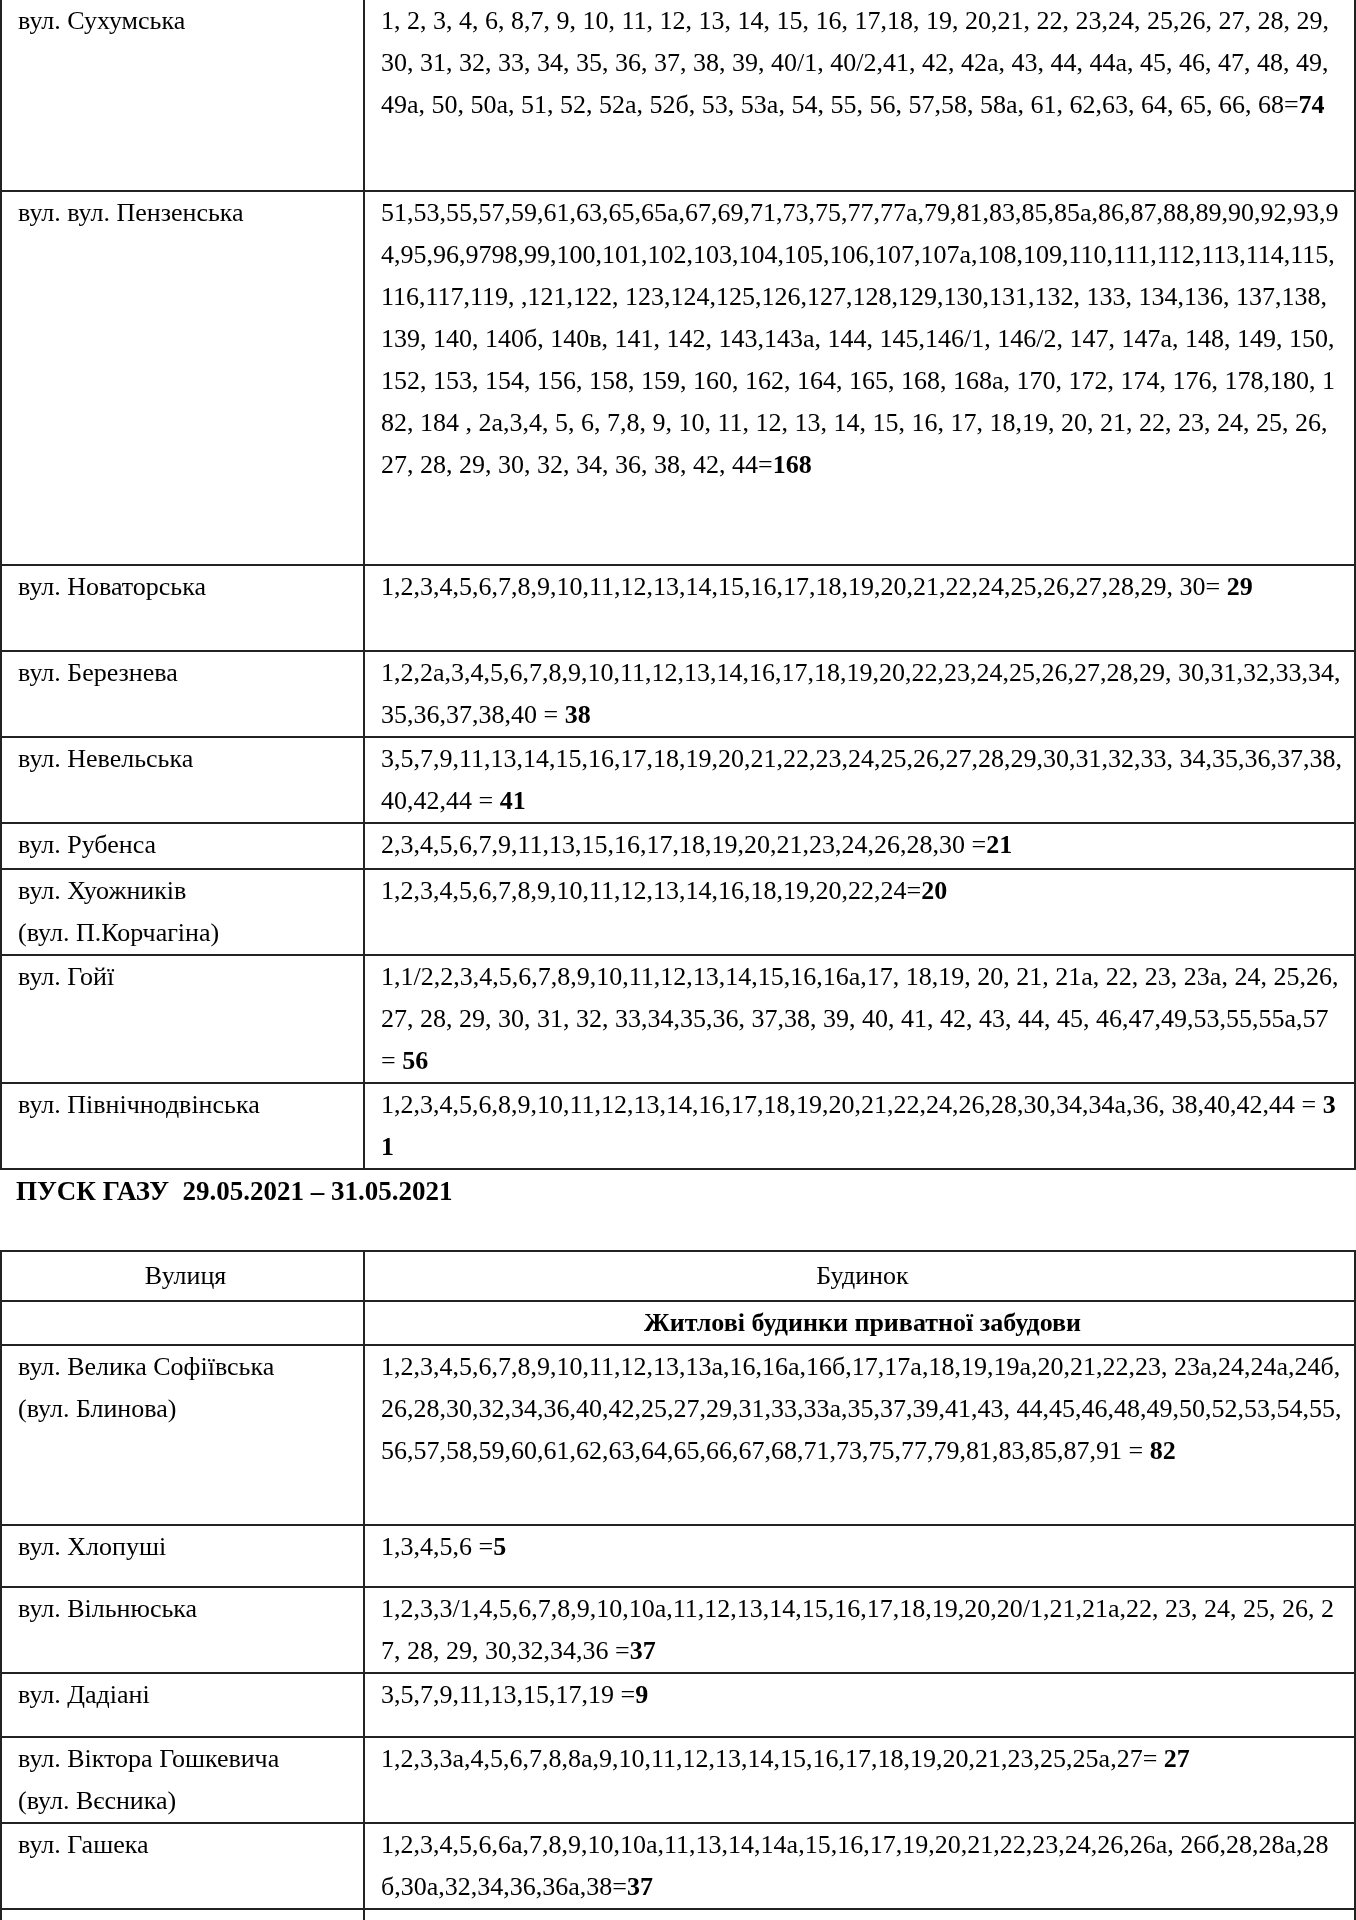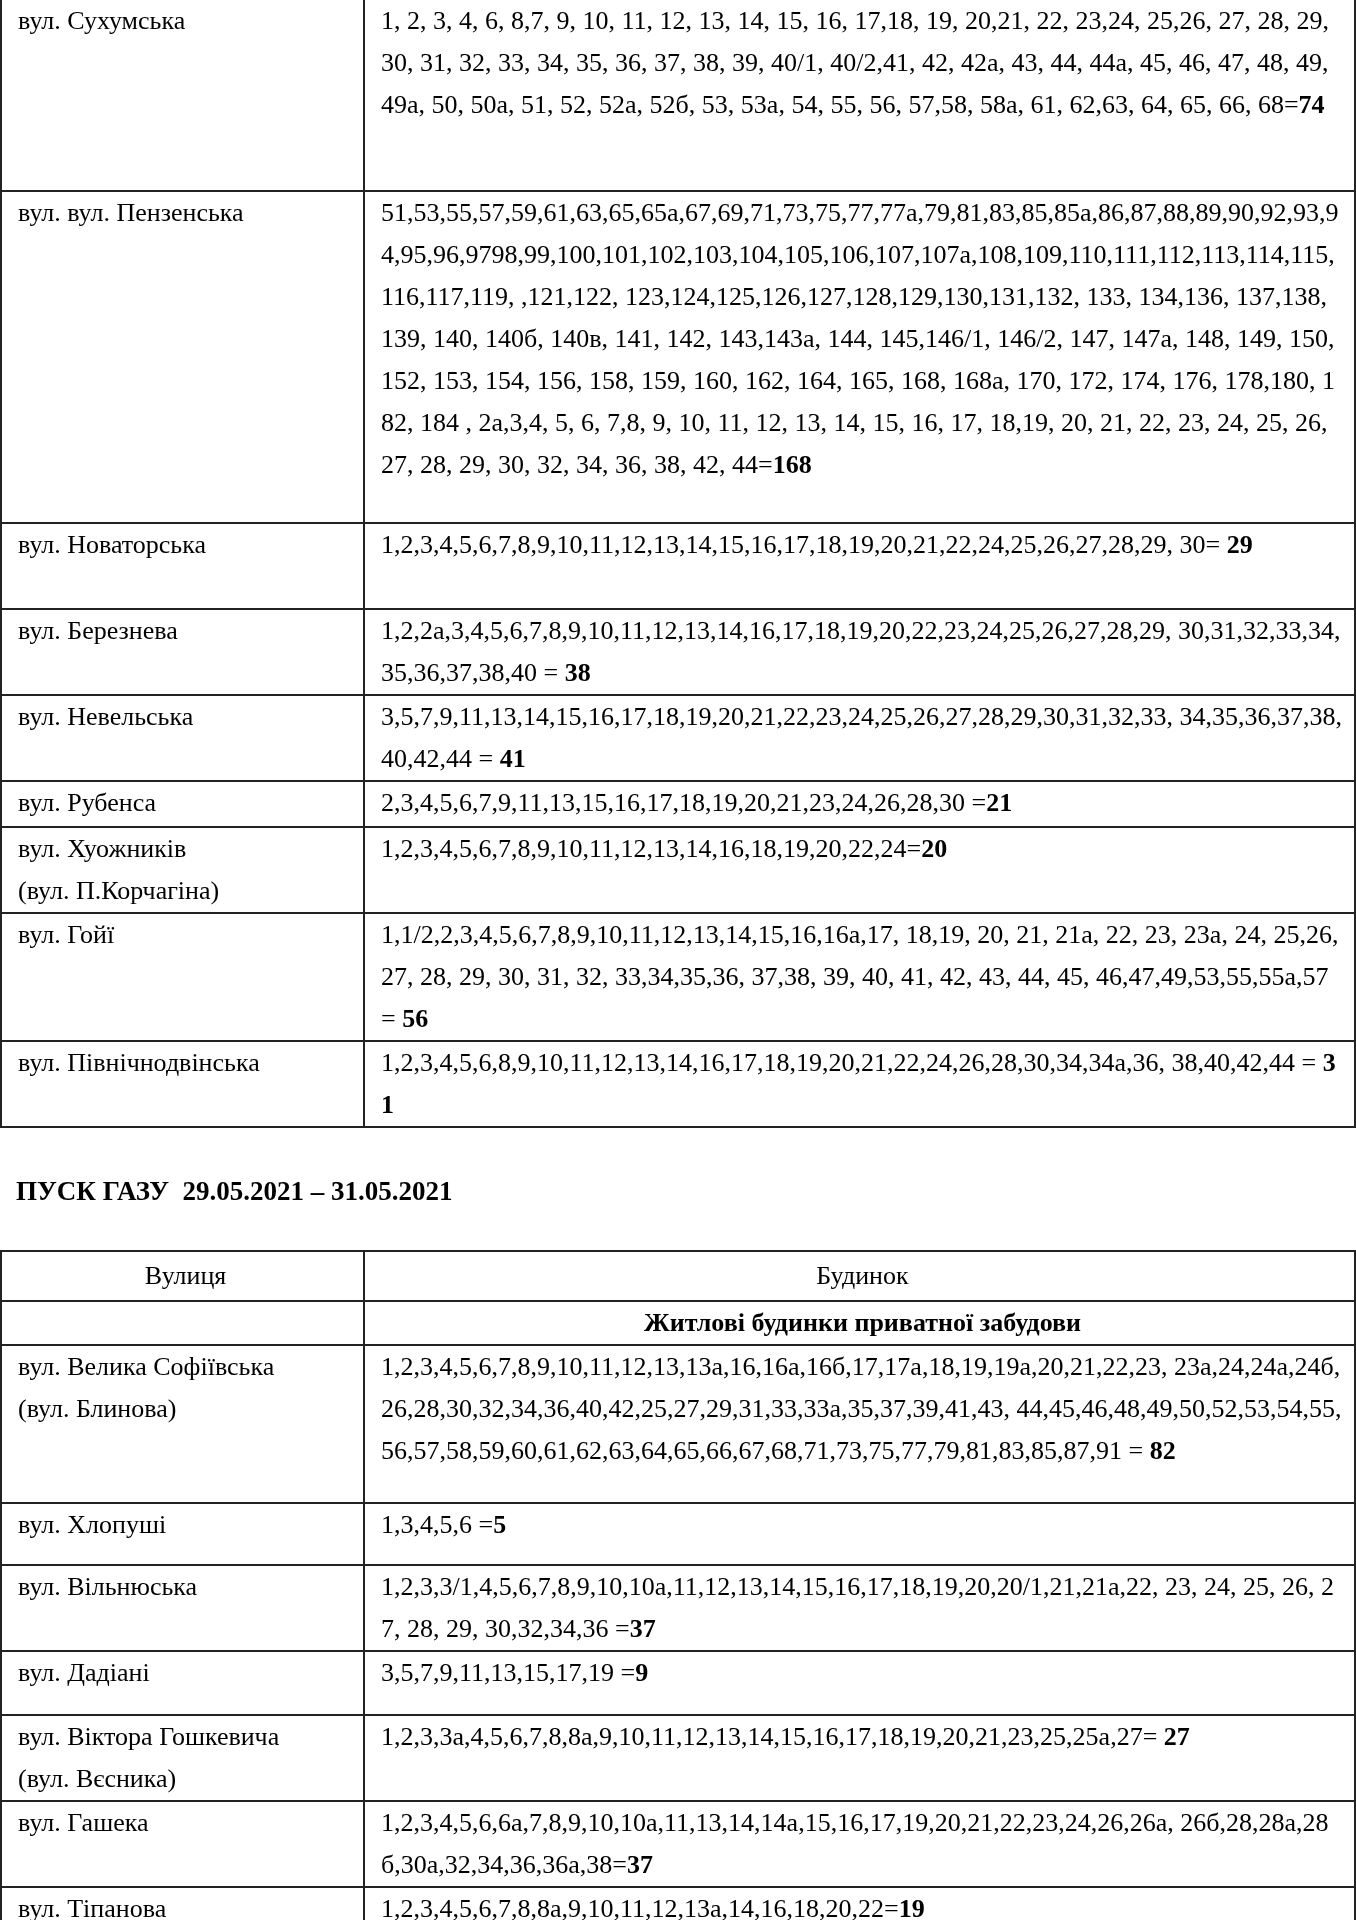--- a/index.html
+++ b/index.html
@@ -26,21 +26,21 @@
 <body>
 
 <table id="t1">
   <tbody id="t1body">
       <tr style="height: 192px;">
         <td class="street">
           <div>вул. Сухумська</div>
         </td>
         <td class="houses"><span>1, 2, 3, 4, 6, 8,7, 9, 10, 11, 12, 13, 14, 15, 16, 17,18, 19, 20,21, 22, 23,24, 25,26, 27, 28, 29, 30, 31, 32, 33, 34, 35, 36, 37, 38, 39,  40/1, 40/2,41, 42, 42а, 43, 44, 44а, 45, 46, 47, 48, 49, 49а,  50, 50а, 51, 52, 52а, 52б, 53, 53а, 54, 55, 56, 57,58, 58а, 61, 62,63, 64, 65, 66, 68=</span><span class="total">74</span></td>
       </tr>
-      <tr style="height: 332px; padding-left: 44px;">
+      <tr style="height: 374px; padding-left: 44px;">
         <td class="street">
           <div>вул. вул. Пензенська</div>
         </td>
         <td class="houses"><span>51,53,55,57,59,61,63,65,65а,67,69,71,73,75,77,77а,79,81,83,85,85а,86,87,88,89,90,92,93,94,95,96,9798,99,100,101,102,103,104,105,106,107,107а,108,109,110,111,112,113,114,115,116,117,119, ,121,122, 123,124,125,126,127,128,129,130,131,132, 133, 134,136, 137,138, 139, 140, 140б, 140в,  141, 142, 143,143а, 144, 145,146/1, 146/2, 147, 147а, 148, 149, 150,152, 153, 154, 156, 158, 159, 160, 162, 164, 165, 168, 168а, 170, 172, 174, 176, 178,180, 182, 184 , 2а,3,4, 5, 6, 7,8, 9, 10, 11, 12, 13, 14, 15, 16, 17, 18,19, 20, 21, 22, 23, 24, 25, 26, 27, 28, 29, 30, 32, 34, 36, 38, 42, 44=</span><span class="total">168</span></td>
       </tr>
       <tr style="height: 86px; border-radius: 15px;">
         <td class="street">
           <div>вул. Новаторська</div>
         </td>
         <td class="houses"><span>1,2,3,4,5,6,7,8,9,10,11,12,13,14,15,16,17,18,19,20,21,22,24,25,26,27,28,29, 30= </span><span class="total">29</span></td>
@@ -92,21 +92,21 @@
     <tr>
       <td class="street hdr">Вулиця</td>
       <td class="hdr">Будинок</td>
     </tr>
     <tr>
       <td class="street"></td>
       <td class="sub">Житлові будинки приватної забудови</td>
     </tr>
   </thead>
   <tbody id="t2body">
-      <tr style="height: 158px;">
+      <tr style="height: 180px;">
         <td class="street">
           <div>вул. Велика Софіївська</div>
           <div>(вул. Блинова)</div>
         </td>
         <td class="houses"><span>1,2,3,4,5,6,7,8,9,10,11,12,13,13а,16,16а,16б,17,17а,18,19,19а,20,21,22,23, 23а,24,24а,24б,26,28,30,32,34,36,40,42,25,27,29,31,33,33а,35,37,39,41,43, 44,45,46,48,49,50,52,53,54,55,56,57,58,59,60,61,62,63,64,65,66,67,68,71,73,75,77,79,81,83,85,87,91 = </span><span class="total">82</span></td>
       </tr>
       <tr style="height: 62px;">
         <td class="street">
           <div>вул. Хлопуші</div>
         </td>

